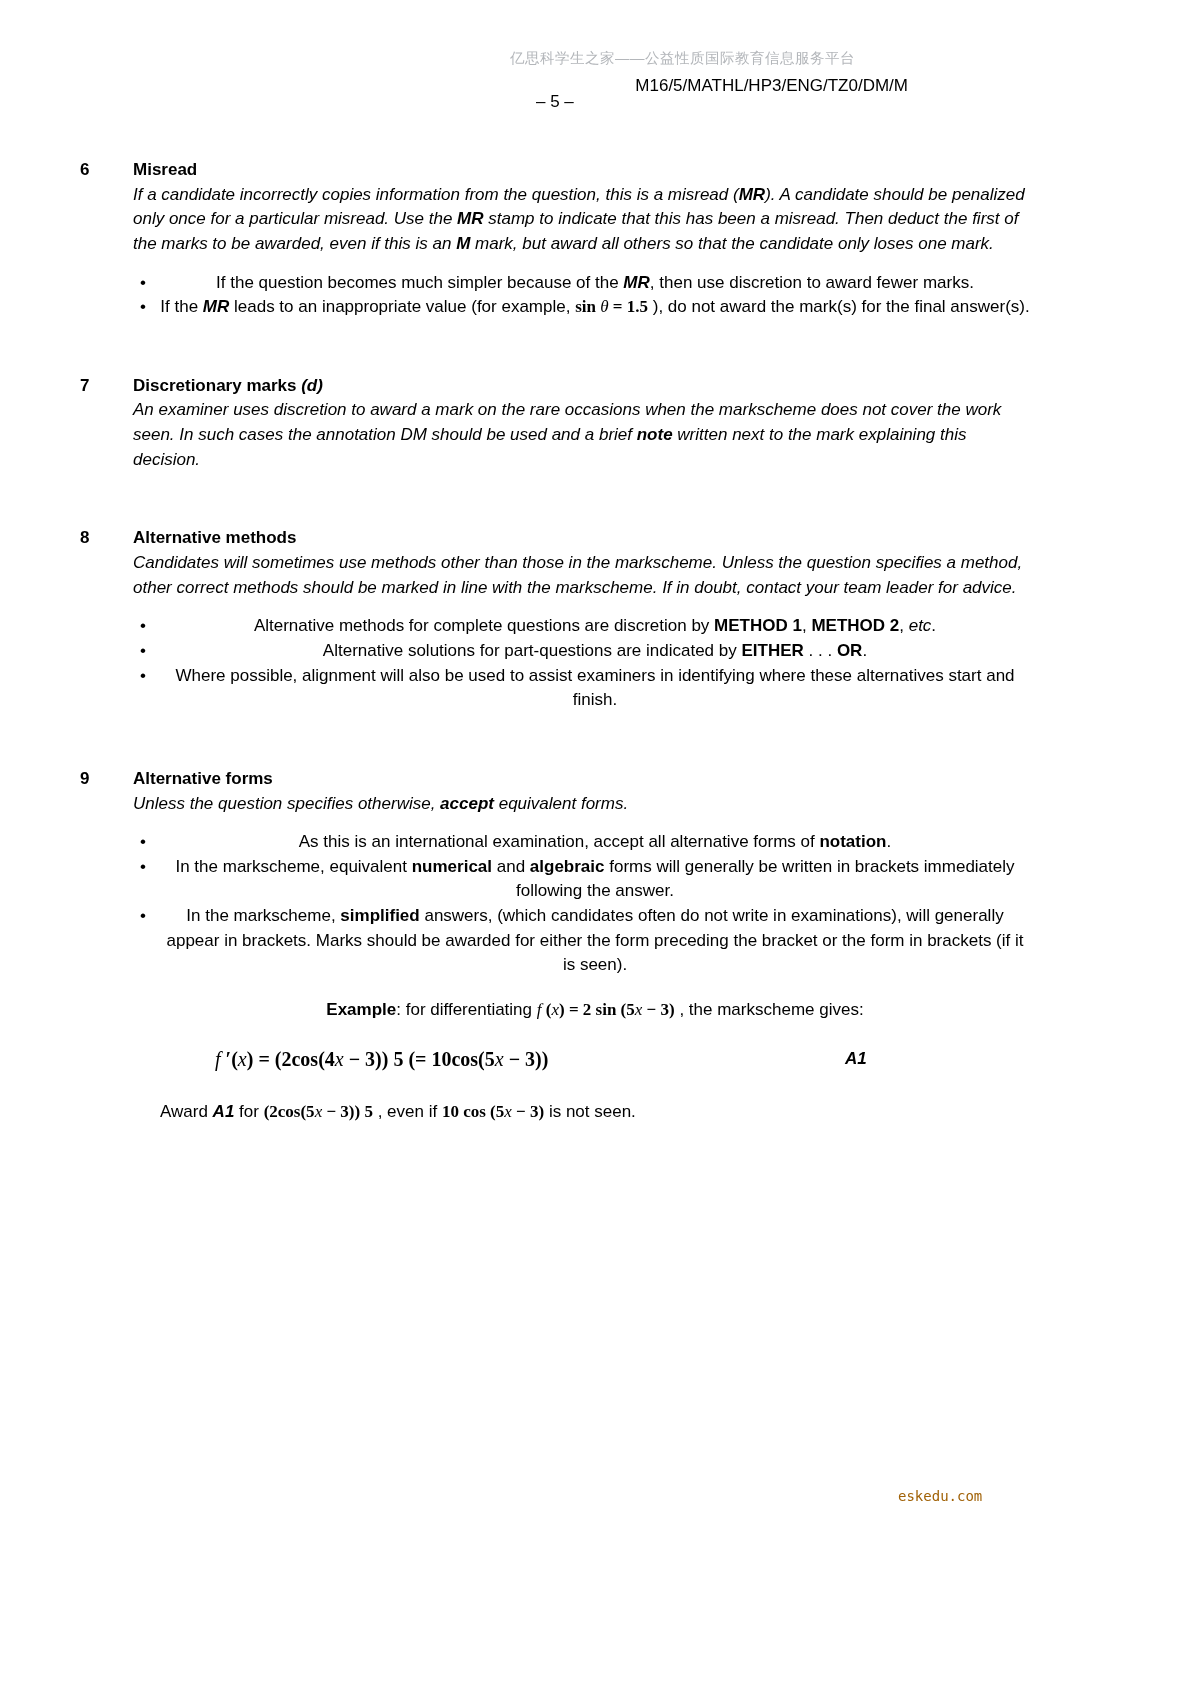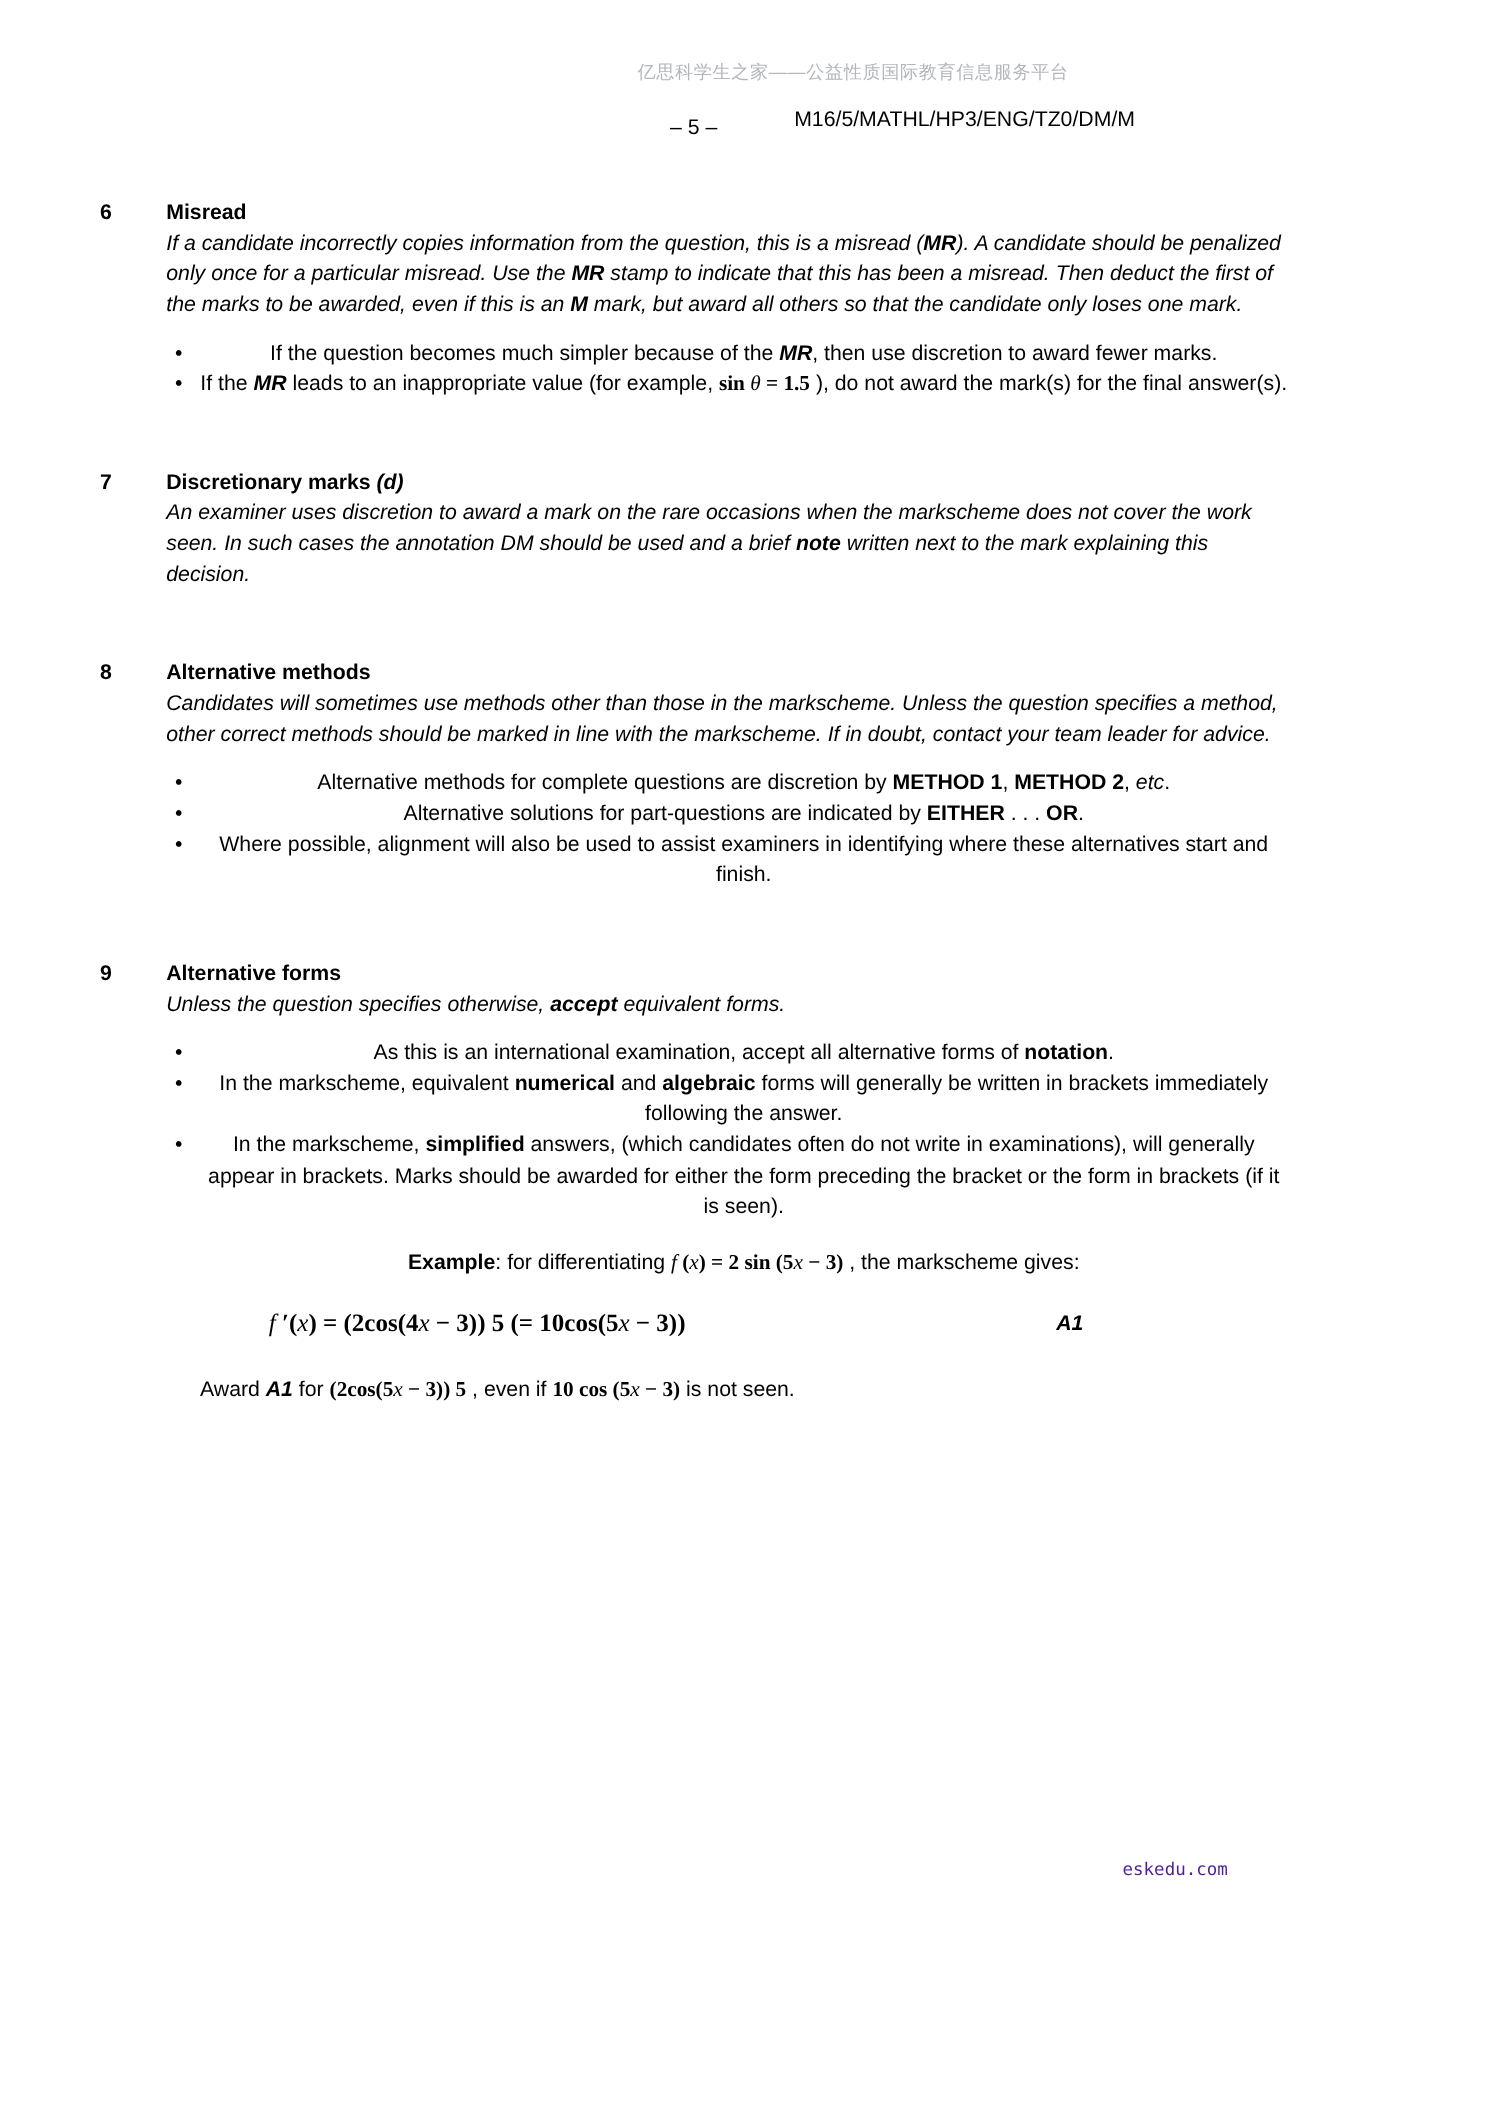--- a/index.html
+++ b/index.html
@@ -10,21 +10,21 @@
     background:#ffffff;
     font-family:"Liberation Sans", sans-serif;
     font-size:17px; line-height:1.45; color:#000;
     overflow:hidden;
   }
   .watermark {
     position:absolute; top:48px; right:216px;
     font-size:14.5px; color:#b3b6ba; letter-spacing:0.5px;
   }
   .page-number { position:absolute; top:90px; left:536px; }
-  .doc-code   { position:absolute; top:84px; right:163px; }
+  .doc-code   { position:absolute; top:74px; right:163px; }
   .content { position:absolute; top:158px; left:80px; width:950px; }
 
   .section + .section { margin-top:54px; }
   .sec-head { display:flex; font-weight:700; }
   .sec-num { width:53px; flex-shrink:0; }
   .sec-body { margin-left:53px; }
 
   .intro { }
   .italic { font-style:italic; }
 
@@ -40,21 +40,21 @@
 
   .example { margin-top:20px; }
   .example-lead { padding-left:27px;text-align:center; }
   .math-display-row { position:relative; margin-top:22px; padding-left:82px; font-size:20px; }
   .mark-label { position:absolute; left:712px; top:2px; font-size:17px; font-weight:700; font-style:italic; font-family:"Liberation Sans", sans-serif; }
   .award-line { margin-top:26px; padding-left:27px; }
 
   .footer-site {
     position:absolute; left:898px; top:1486px;
     font-family:"DejaVu Sans Mono", monospace;
-    font-size:14px; color:#4c1d95;
+    font-size:14px; color:#a16207;
   }
 </style>
 </head>
 <body>
 
 <div class="page">
 
   <div class="watermark">亿思科学生之家——公益性质国际教育信息服务平台</div>
   <div class="page-number">– 5 –</div>
   <div class="doc-code">M16/5/MATHL/HP3/ENG/TZ0/DM/M</div>

